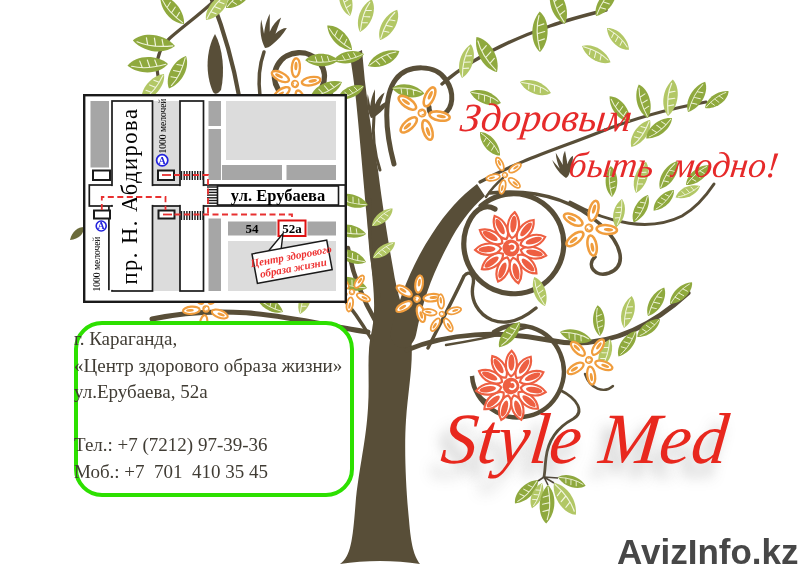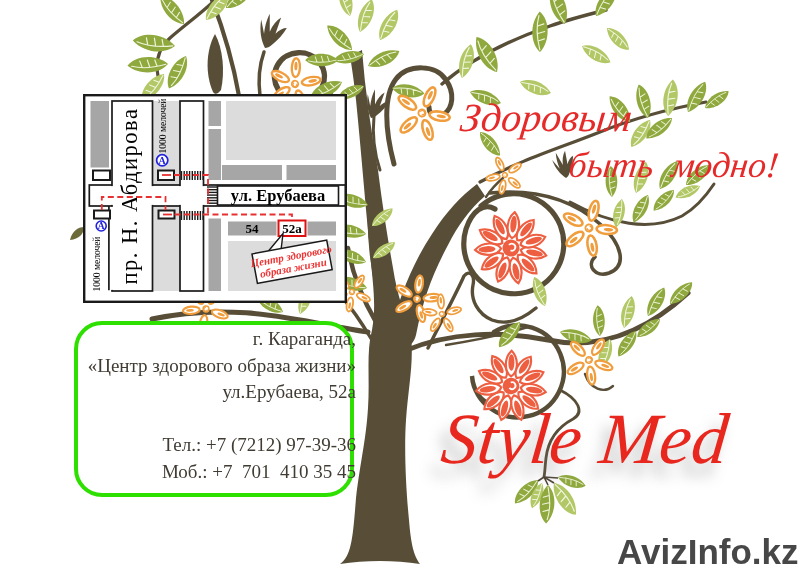--- a/index.html
+++ b/index.html
@@ -335,21 +335,21 @@
     <text x="209" y="178" font-family="Liberation Serif, serif" font-style="italic" font-size="11" font-weight="bold" fill="#e33" text-anchor="middle">образа жизни</text>
   </g>
 </svg>
 
 <div class="abs" style="left:461px;top:94px;width:200px;font-family:'Liberation Serif',serif;font-style:italic;font-size:40px;color:#e62a2a;white-space:nowrap;transform:skewX(-7deg);">Здоровым</div>
 
 <div class="abs" style="left:569px;top:144px;width:220px;font-family:'Liberation Serif',serif;font-style:italic;font-size:36px;color:#e62a2a;white-space:nowrap;transform:skewX(-7deg);">быть&nbsp; модно!</div>
 
 <div class="abs" style="left:74px;top:321px;width:272px;height:168px;background:#ffffff;border:4.5px solid #2de000;border-radius:28px;"></div>
 
-<div class="abs" style="left:74px;top:326px;width:282px;text-align:right;font-family:'Liberation Serif',serif;font-size:19px;line-height:26.5px;color:#403c34;">
+<div class="abs" style="left:74px;top:326px;width:282px;text-align:left;font-family:'Liberation Serif',serif;font-size:19px;line-height:26.5px;color:#403c34;">
   г. Караганда,<br>
   «Центр здорового образа жизни»<br>
   ул.Ерубаева, 52а<br>
   <br>
   Тел.: +7 (7212) 97-39-36<br>
   Моб.: +7&nbsp; 701&nbsp; 410 35 45
 </div>
 
 <div class="abs" style="left:442px;top:398px;font-family:'Liberation Serif',serif;font-style:italic;font-size:72px;color:#e8281e;white-space:nowrap;transform:skewX(-6deg);text-shadow:-7px 13px 14px rgba(125,125,125,0.45);">Style Med</div>
 

